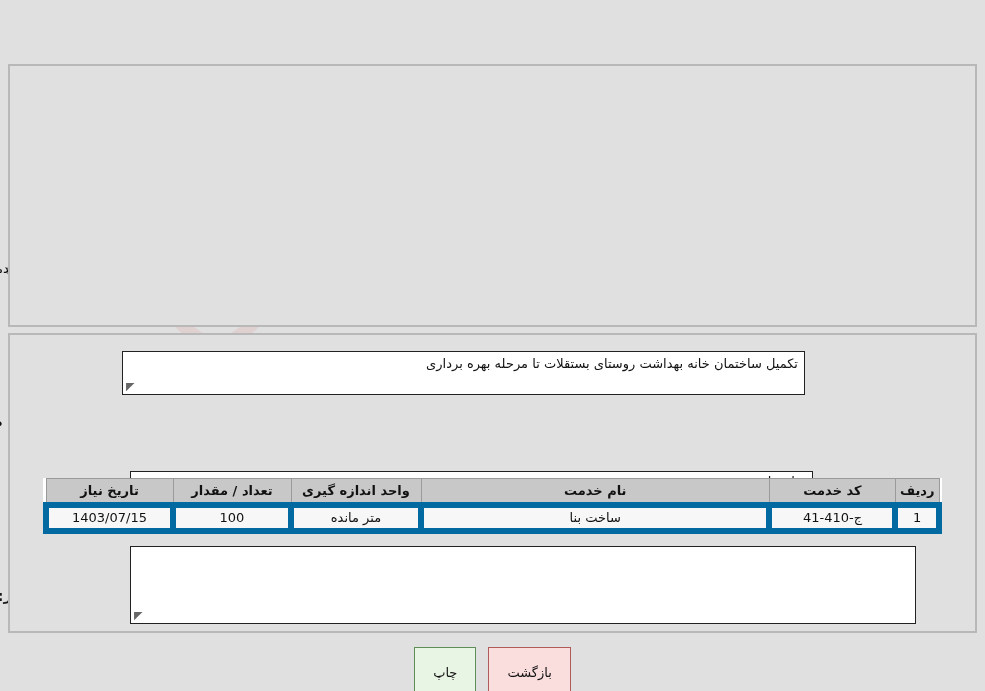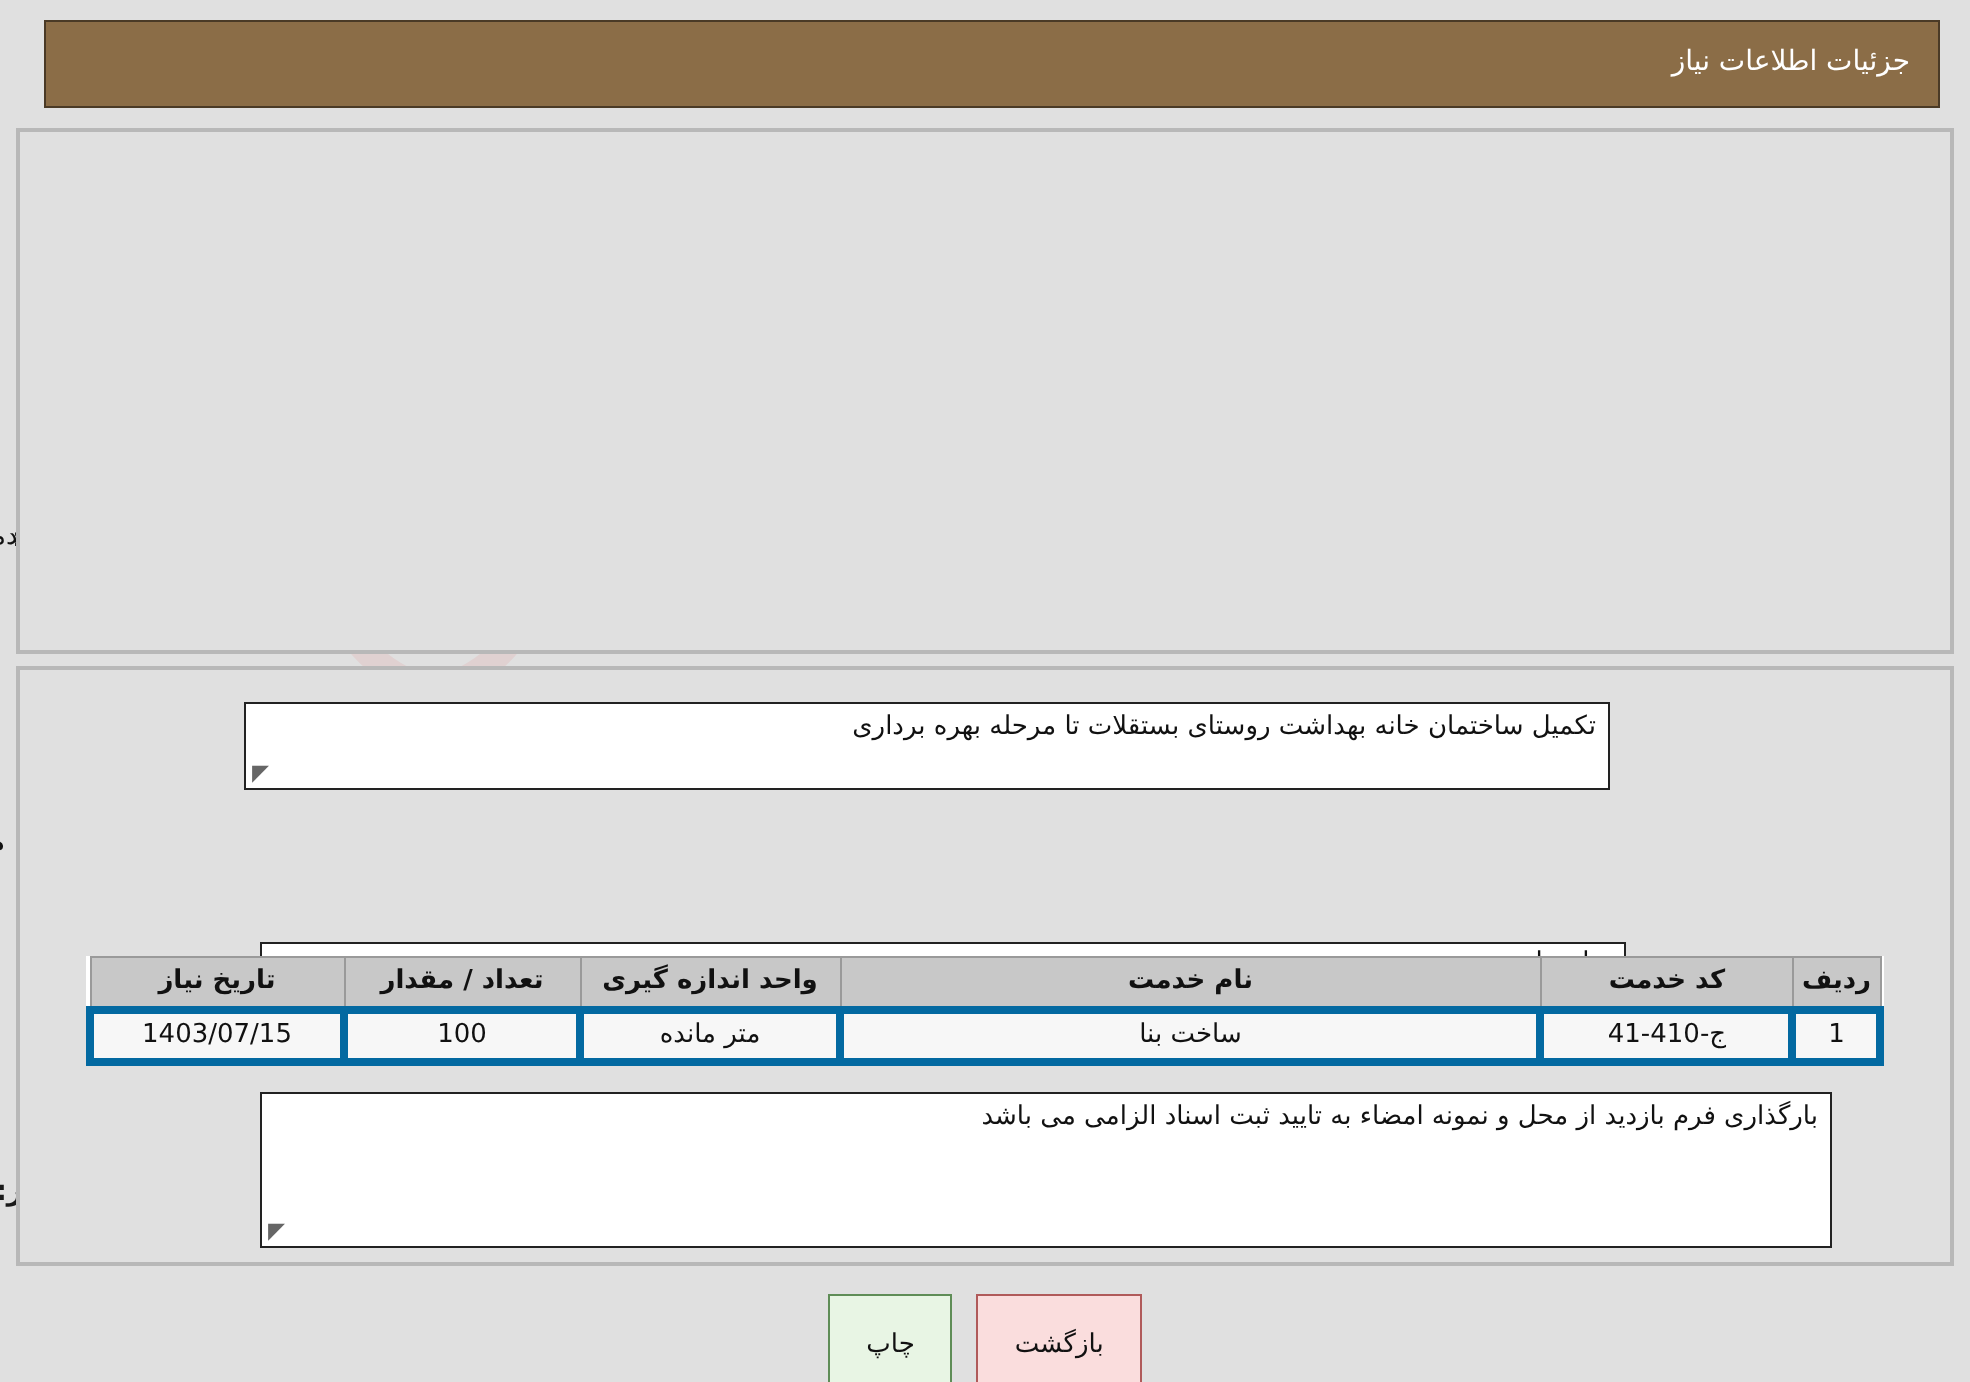--- a/index.html
+++ b/index.html
@@ -126,21 +126,21 @@
   }
   table.data th {
     background: #c8c8c8; color: #111111;
     font-size: 13px; font-weight: bold;
     height: 26px; border: 1px solid #9a9a9a;
     text-align: center; padding: 0 4px;
   }
   table.data td {
     background: #f7f7f7; color: #111111;
     font-size: 13px; height: 26px;
-    border: 4px solid #0369a1;
+    border: 6px solid #0369a1;
     text-align: center; padding: 0 4px;
   }
 
   
   .btn-row {
     position: absolute; left: 0; top: 647px; width: 985px;
     display: flex; justify-content: center; gap: 12px;
     z-index: 3;
   }
   .btn {
@@ -161,23 +161,20 @@
   <div class="watermark">
     <div class="wm-inner">
       <div class="wm-text"><span class="red">Ana</span><span>Tender.net</span></div>
       <svg class="wm-shield" viewBox="0 0 100 120">
         <path d="M50 4 L94 22 L94 62 C94 92 72 110 50 116 C28 110 6 92 6 62 L6 22 Z" fill="none" stroke="#e0b0b0" stroke-width="11"></path>
         <path d="M50 30 L74 40 L74 62 C74 80 62 90 50 94 C38 90 26 80 26 62 L26 40 Z" fill="none" stroke="#e0b0b0" stroke-width="9"></path>
       </svg>
     </div>
   </div>
 
-  <div class="topbar">
-    <div class="topbar-title">جزئیات اطلاعات نیاز</div>
-  </div>
 
   <div class="panel panel-top"></div>
 
   <div class="lbl" style="right:898px; top:84px;">شماره نیاز:</div>
   <div class="fld" style="right:607px; top:81px; width:182px;">1103090537000001</div>
   <div class="lbl" style="right:702px; top:84px;">تاریخ و ساعت اعلان عمومی:</div>
   <div class="fld" style="right:785px; top:81px; width:177px;">1403/02/31 - 10:19</div>
 
   <div class="lbl" style="right:868px; top:112px;">نام دستگاه خریدار:</div>
   <div class="fld rtl-right" style="right:232px; top:109px; width:557px;">شبکه بهداشت و درمان بستک</div>
@@ -263,21 +260,20 @@
           <td>متر مانده</td>
           <td>100</td>
           <td>1403/07/15</td>
         </tr>
       </tbody>
     </table>
   </div>
 
   <div class="lbl lbl-bold" style="right:869px; top:588px;">توضیحات خریدار:</div>
   <div class="ta" style="right:69px; top:546px; width:786px; height:78px; z-index:2;">
-    <span>بارگذاری فرم بازدید از محل و نمونه امضاء به تایید ثبت اسناد الزامی می باشد</span>
     <span class="resize">◥</span>
   </div>
 
   <div class="btn-row">
     <button class="btn btn-back">بازگشت</button>
     <button class="btn btn-print">چاپ</button>
   </div>
 
 </div>
 

